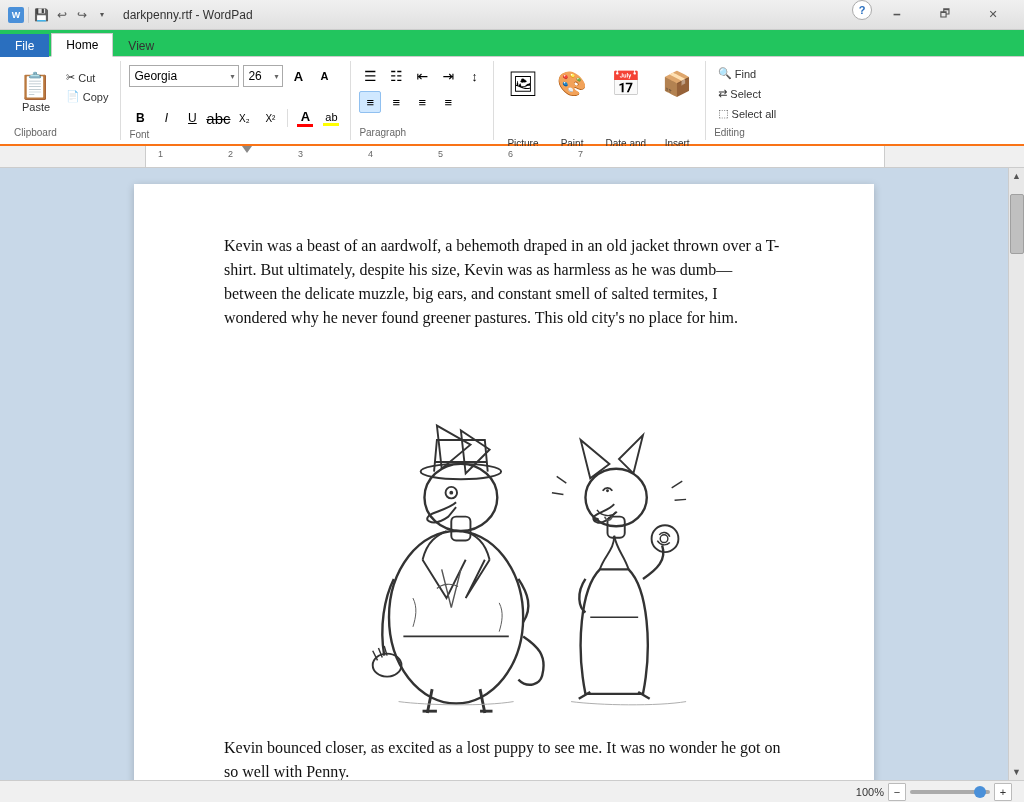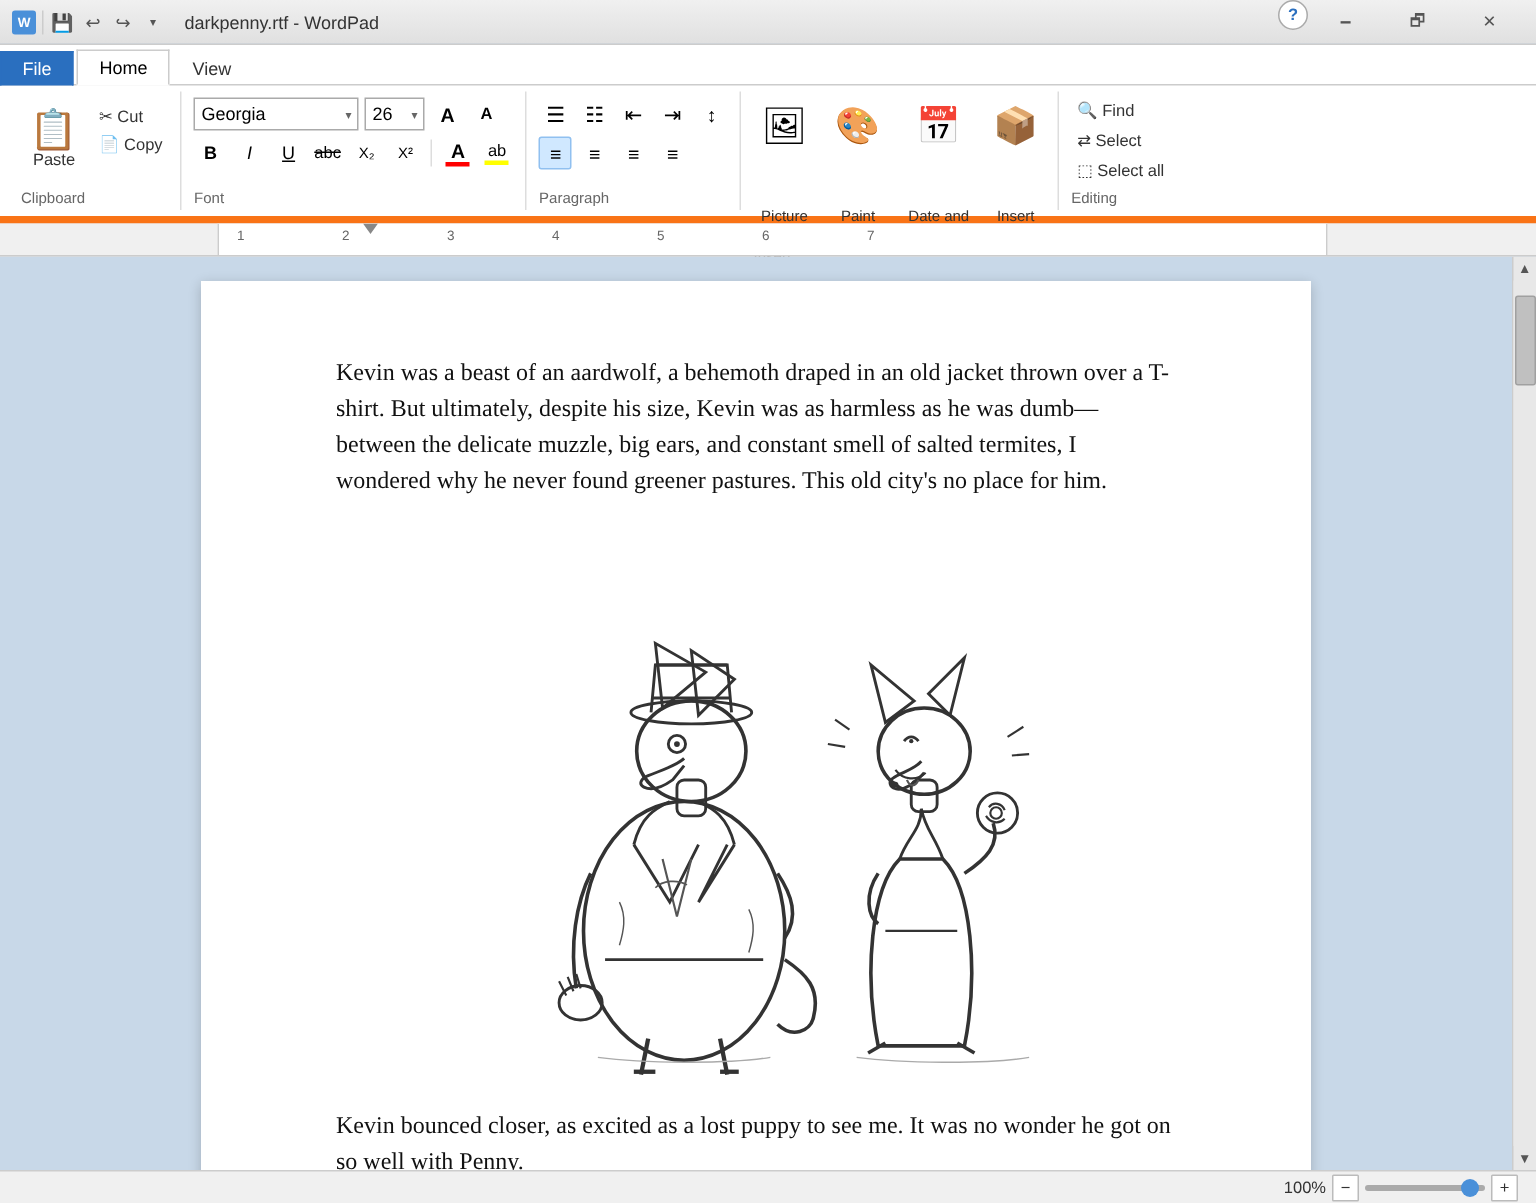--- a/index.html
+++ b/index.html
@@ -45,22 +45,22 @@
       cursor: pointer;
       display: flex;
       align-items: center;
       justify-content: center;
       font-size: 11px;
       color: #555;
     }
 
     
     #ribbon {
-      background: #ffffff;
-      border-bottom: 5px solid #f97316;
+      background: #22c55e;
+      border-bottom: 2px solid #f97316;
       flex-shrink: 0;
     }
 
     
     #ribbon-tabs {
       display: flex;
       align-items: flex-end;
       height: 26px;
       padding-left: 0;
     }
@@ -157,21 +157,21 @@
       padding: 1px 3px;
       border: 1px solid transparent;
       border-radius: 2px;
       white-space: nowrap;
     }
 
     
     .font-group .ribbon-group-content {
       flex-direction: column;
       align-items: flex-start;
-      gap: 4px;
+      gap: 20px;
     }
 
     .font-row {
       display: flex;
       align-items: center;
       gap: 4px;
     }
 
     .font-name-box {
       width: 110px;
@@ -544,21 +544,21 @@
             <span>26</span>
             <span class="dropdown-arrow">▾</span>
           </div>
           <div class="font-grow-btn" style="font-size:13px;font-weight:bold;">A</div>
           <div class="font-shrink-btn" style="font-size:11px;font-weight:bold;">A</div>
         </div>
         <div class="font-row">
           <div class="format-btn bold-btn">B</div>
           <div class="format-btn italic-btn">I</div>
           <div class="format-btn underline-btn">U</div>
-          <div class="format-btn" style="text-decoration:line-through;font-size:11px;">abc</div>
+          <div class="format-btn" style="text-decoration:line-through;font-size:15px;">abc</div>
           <div class="format-btn" style="font-size:10px;">X₂</div>
           <div class="format-btn" style="font-size:10px;">X²</div>
           <div style="width:1px;height:18px;background:#ddd;margin:0 2px;"></div>
           <div class="format-btn" style="display:flex;flex-direction:column;align-items:center;">
             <span style="font-size:13px;font-weight:bold;">A</span>
             <div style="width:16px;height:3px;background:red;"></div>
           </div>
           <div class="format-btn" style="display:flex;flex-direction:column;align-items:center;">
             <span style="font-size:11px;">ab</span>
             <div style="width:16px;height:3px;background:yellow;"></div>

